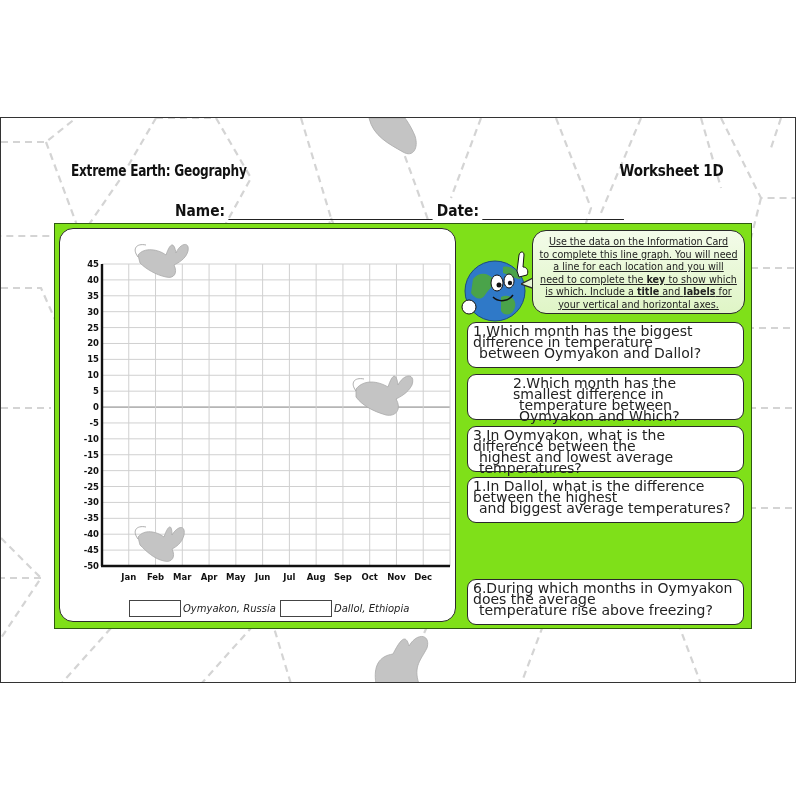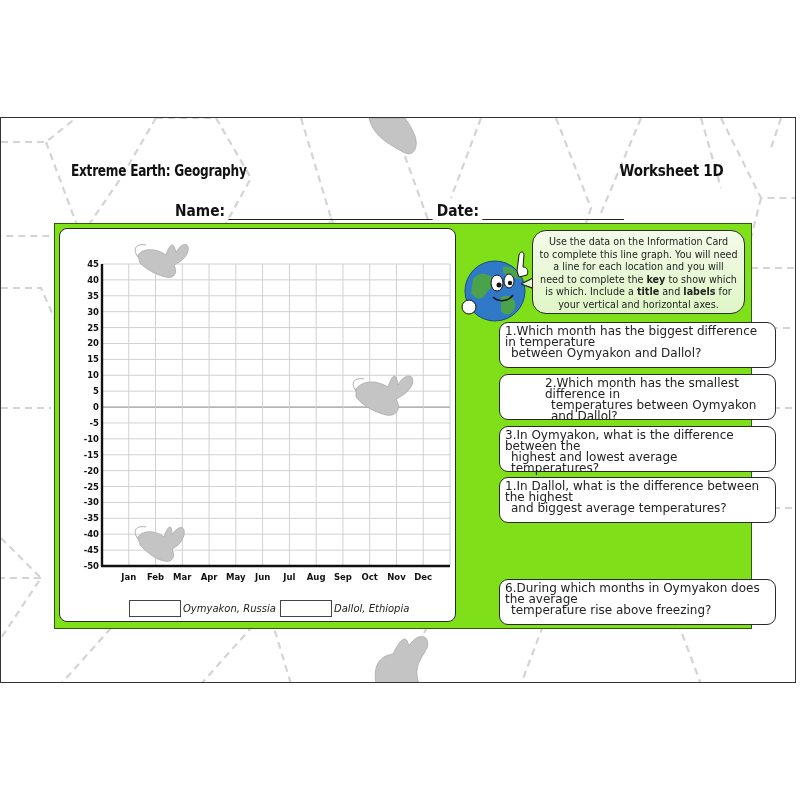--- a/index.html
+++ b/index.html
@@ -28,40 +28,40 @@
       display: flex; align-items: flex-end; transform: scaleX(0.92); transform-origin: left;
     }
     .name-row .line { display: inline-block; border-bottom: 1.5px solid #222; height: 16px; margin: 0 4px; }
 
     .green-panel {
       position: absolute; left: 53px; top: 105px; width: 698px; height: 406px;
       background: #7fe019; border: 1.5px solid #2e5a10;
     }
     .chart-card {
       position: absolute; left: 4px; top: 4px; width: 397px; height: 394px;
-      background: #fff; border: 1.5px solid #2a2a2a; border-radius: 8px; overflow: hidden;
+      background: #fff; border: 1.5px solid #2a2a2a; border-radius: 14px; overflow: hidden;
     }
     .chart-svg { position: absolute; left: 0; top: 0; }
 
     .legend-box { position: absolute; width: 52px; height: 17px; border: 1px solid #444; background: #fff; }
     .legend-label { position: absolute; font-size: 10px; font-style: italic; color: #222; }
 
     .globe { position: absolute; left: 404px; top: 25px; width: 76px; height: 76px; }
     .bubble {
       position: absolute; left: 477px; top: 6px; width: 213px; height: 84px;
       background: linear-gradient(#f3fbe9, #dff5c6); border: 1.5px solid #2a2a2a; border-radius: 14px;
-      font-size: 9.6px; line-height: 12.5px; text-align: center; padding: 5px 4px 0 4px; color: #222;
+      font-size: 9.6px; line-height: 12.5px; text-align: center; padding: 5px 4px 0 4px; color: #222; text-decoration: underline;
     }
     .bubble b { font-weight: bold; }
     .bubble-tail { position: absolute; left: 466px; top: 52px; width: 14px; height: 14px; }
 
     .q-box {
       position: absolute; left: 412px; width: 277px; height: 46px;
       background: #fff; border: 1.5px solid #2a2a2a; border-radius: 9px;
-      font-size: 12px; line-height: 11px; color: #222; padding: 3px 6px 0 5px; margin-left: 32px;
+      font-size: 14px; line-height: 11px; color: #222; padding: 3px 6px 0 5px;
     }
     .q-box .indent { display: block; padding-left: 6px; }
   </style>
 </head>
 <body>
 
 <div class="sheet">
   <svg class="bg-hex" viewBox="0 0 800 566" width="800" height="566">
     <g stroke="#d4d4d4" stroke-width="2.2" stroke-dasharray="7 5" fill="none">
       <path d="M0 24 H45 L75 0"></path>
@@ -244,21 +244,21 @@
       <div><span>is which. Include a </span><b>title</b><span> and </span><b>labels</b><span> for</span></div>
       <div>your vertical and horizontal axes.</div>
     </div>
 
     <div class="q-box" style="top:98px;">
       <span>1.Which month has the biggest difference in temperature</span>
       <span class="indent">between Oymyakon and Dallol?</span>
     </div>
     <div class="q-box" style="top:150px;padding-left:45px;">
       <span>2.Which month has the smallest difference in</span>
-      <span class="indent">temperatures between Oymyakon and Dallol?</span>
+      <span class="indent">temperature between Oymyakon and Which?</span>
     </div>
     <div class="q-box" style="top:202px;">
       <span>3.In Oymyakon, what is the difference between the</span>
       <span class="indent">highest and lowest average temperatures?</span>
     </div>
     <div class="q-box" style="top:253px;">
       <span>1.In Dallol, what is the difference between the highest</span>
       <span class="indent">and biggest average temperatures?</span>
     </div>
     <div class="q-box" style="top:355px;">

